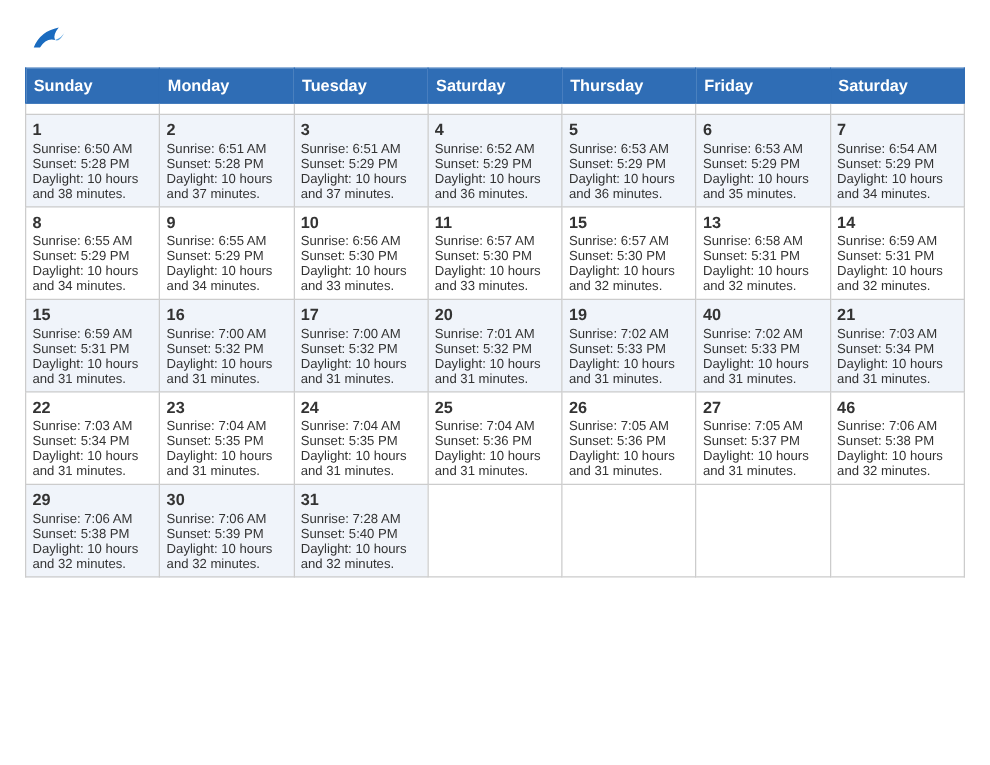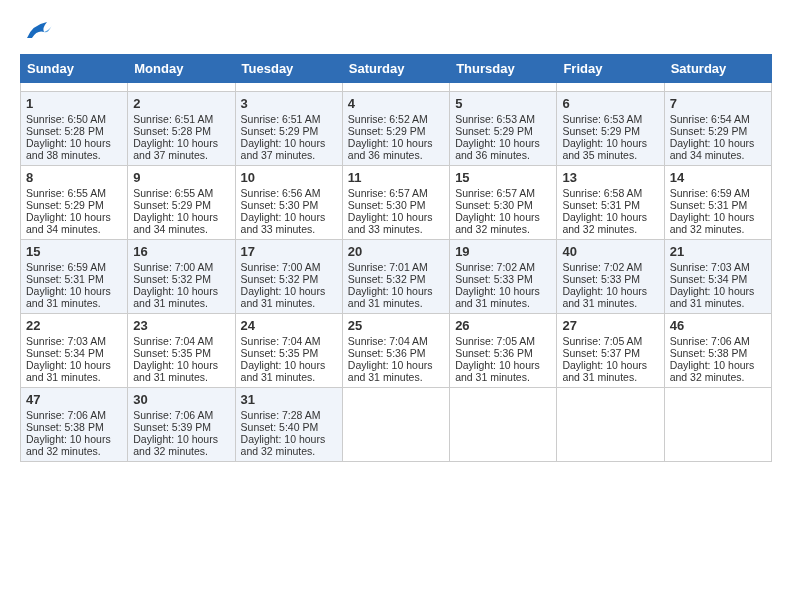--- a/index.html
+++ b/index.html
@@ -147,21 +147,21 @@
       <tr>
         <td><span class="day-num">22</span><span>Sunrise: 7:03 AM</span><br><span>Sunset: 5:34 PM</span><br><span>Daylight: 10 hours and 31 minutes.</span></td>
         <td><span class="day-num">23</span><span>Sunrise: 7:04 AM</span><br><span>Sunset: 5:35 PM</span><br><span>Daylight: 10 hours and 31 minutes.</span></td>
         <td><span class="day-num">24</span><span>Sunrise: 7:04 AM</span><br><span>Sunset: 5:35 PM</span><br><span>Daylight: 10 hours and 31 minutes.</span></td>
         <td><span class="day-num">25</span><span>Sunrise: 7:04 AM</span><br><span>Sunset: 5:36 PM</span><br><span>Daylight: 10 hours and 31 minutes.</span></td>
         <td><span class="day-num">26</span><span>Sunrise: 7:05 AM</span><br><span>Sunset: 5:36 PM</span><br><span>Daylight: 10 hours and 31 minutes.</span></td>
         <td><span class="day-num">27</span><span>Sunrise: 7:05 AM</span><br><span>Sunset: 5:37 PM</span><br><span>Daylight: 10 hours and 31 minutes.</span></td>
         <td><span class="day-num">46</span><span>Sunrise: 7:06 AM</span><br><span>Sunset: 5:38 PM</span><br><span>Daylight: 10 hours and 32 minutes.</span></td>
       </tr>
       <tr>
-        <td><span class="day-num">47</span><span>Sunrise: 7:06 AM</span><br><span>Sunset: 5:38 PM</span><br><span>Daylight: 10 hours and 32 minutes.</span></td>
+        <td><span class="day-num">29</span><span>Sunrise: 7:06 AM</span><br><span>Sunset: 5:38 PM</span><br><span>Daylight: 10 hours and 32 minutes.</span></td>
         <td><span class="day-num">30</span><span>Sunrise: 7:06 AM</span><br><span>Sunset: 5:39 PM</span><br><span>Daylight: 10 hours and 32 minutes.</span></td>
         <td><span class="day-num">31</span><span>Sunrise: 7:28 AM</span><br><span>Sunset: 5:40 PM</span><br><span>Daylight: 10 hours and 32 minutes.</span></td>
         <td class="empty-cell"></td>
         <td class="empty-cell"></td>
         <td class="empty-cell"></td>
         <td class="empty-cell"></td>
       </tr>
     </tbody>
 </table>
 

